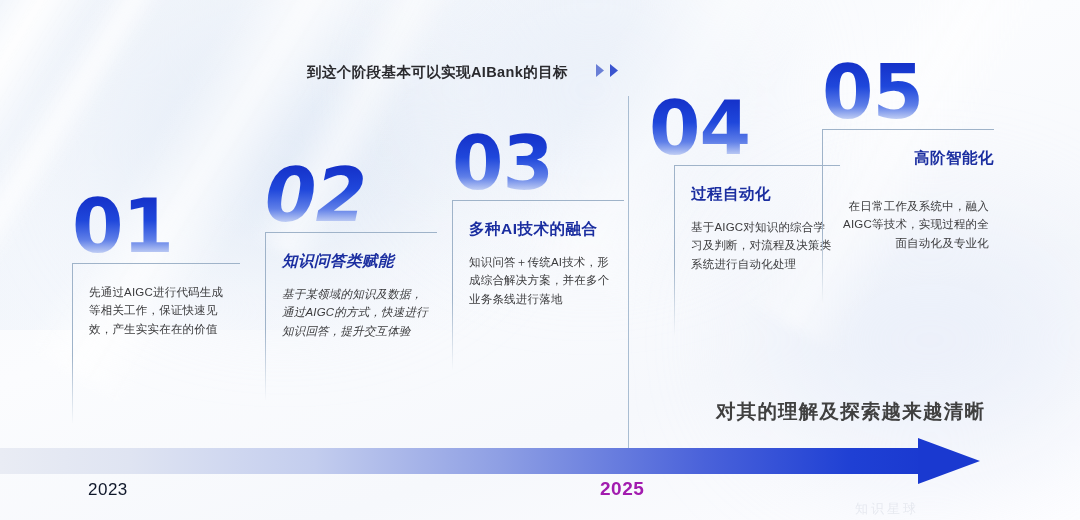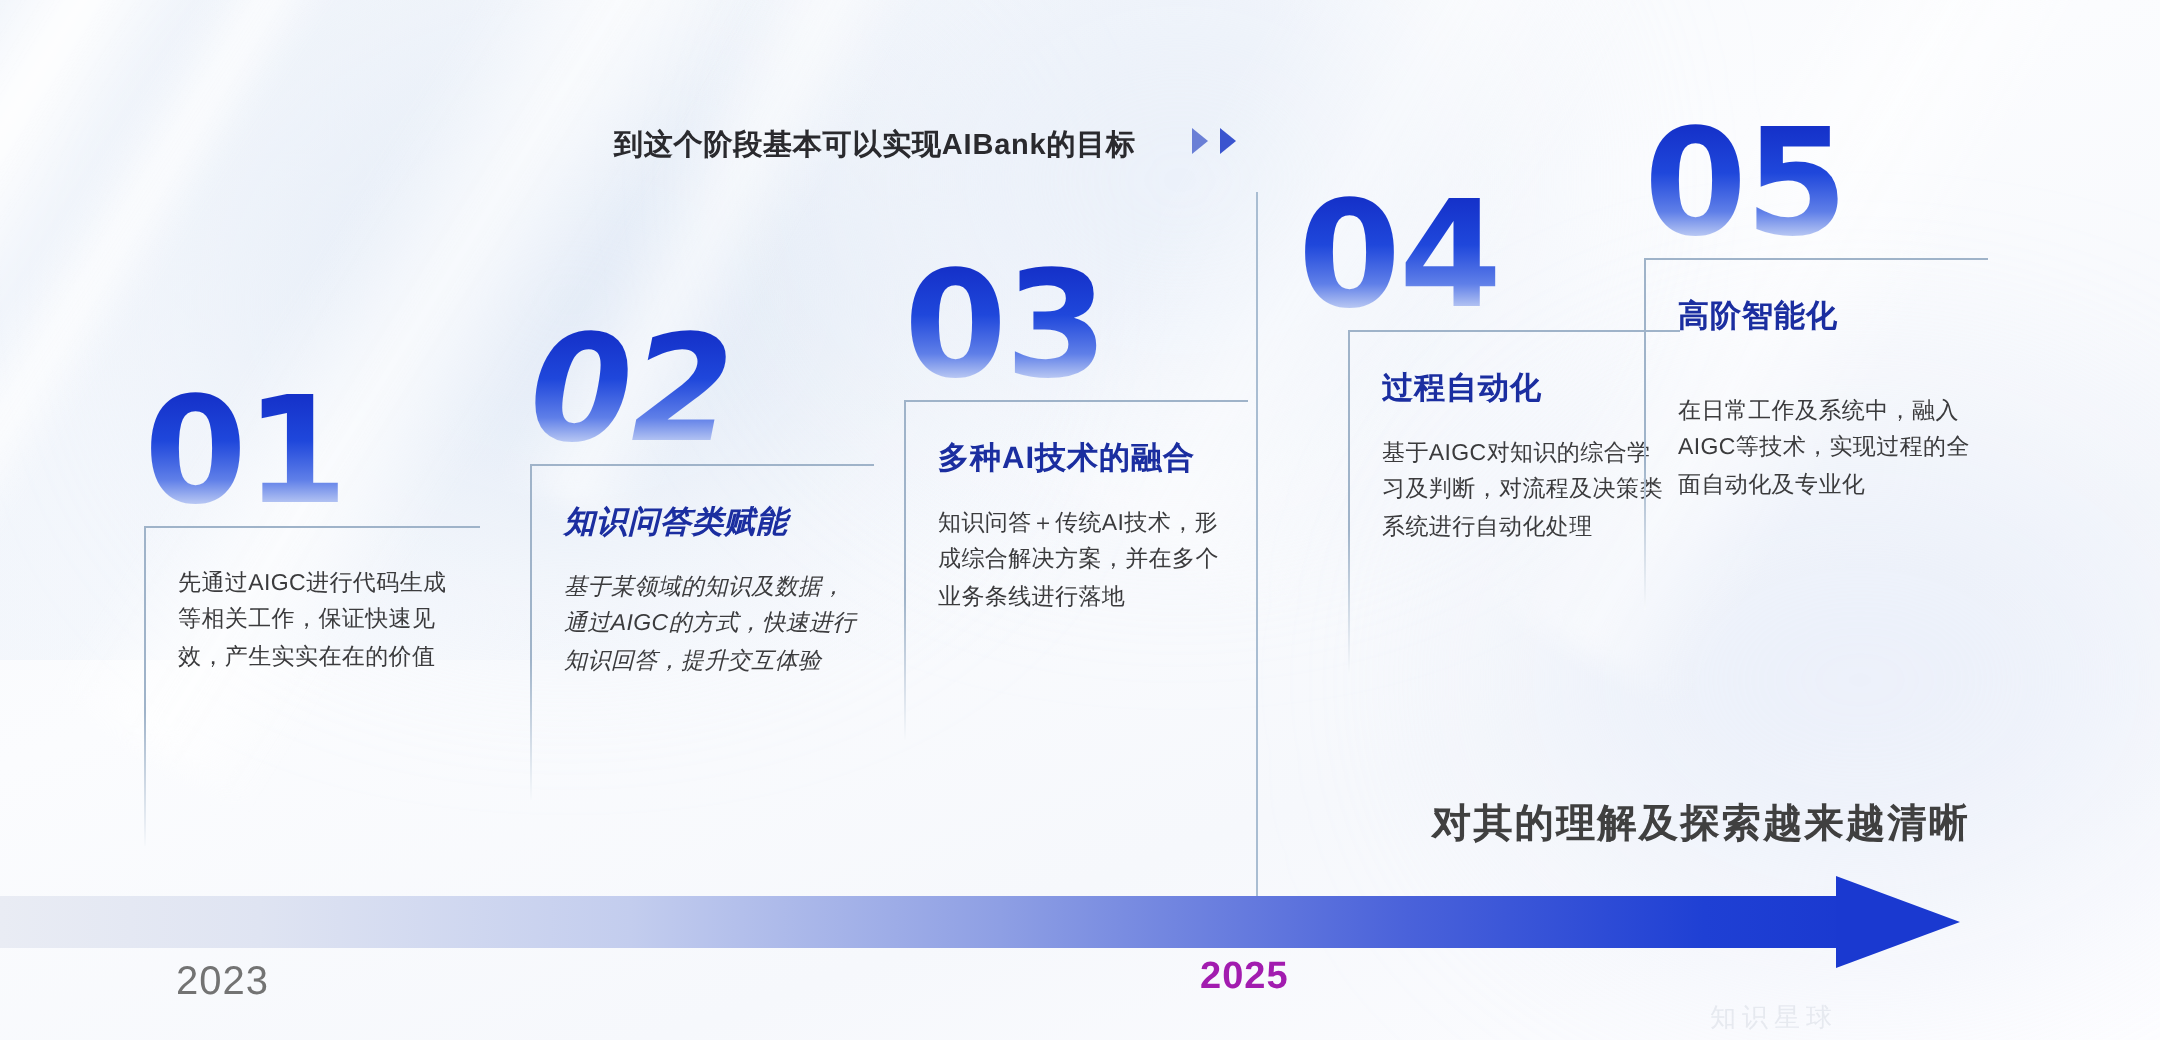--- a/index.html
+++ b/index.html
@@ -66,21 +66,21 @@
   .arrow-bar{
     position:absolute;left:0;top:8px;width:926px;height:26px;
     background:linear-gradient(90deg,#e9ecf4 0%,#dfe4f2 14%,#c3cdee 34%,#8e9fe4 54%,#4a62da 76%,#1f40d4 92%,#1a39d0 100%);
   }
   .arrow-head{
     position:absolute;left:918px;top:-2px;width:0;height:0;
     border-top:23px solid transparent;border-bottom:23px solid transparent;
     border-left:62px solid #1a39d0;
   }
   .axis-label{position:absolute;}
-  .axis-2023{font-size:20px;color:#737373;letter-spacing:.5px;}
+  .axis-2023{font-size:17px;color:#0f172a;letter-spacing:.5px;}
   .axis-2025{font-size:19px;font-weight:700;color:#a21caf;letter-spacing:.5px;}
 
   .tagline{
     position:absolute;font-size:19.5px;font-weight:700;letter-spacing:1.2px;
     color:#404040;white-space:nowrap;
   }
   .watermark{
     position:absolute;font-size:13px;color:rgba(150,160,175,.18);letter-spacing:3px;
     white-space:nowrap;user-select:none;
   }
@@ -142,21 +142,21 @@
   <div class="step" style="left:638px;top:98px;padding-left:11px;">
     <div class="num">04</div>
     <div class="card" style="width:166px;height:172px;margin-top:6px;padding:18px 0 0 16px;box-sizing:border-box;margin-left:25px;">
       <div class="card-title" style="font-size:15.5px;">过程自动化</div>
       <div class="card-body" style="font-size:11.5px;width:142px;margin-top:13px;">基于AIGC对知识的综合学习及判断，对流程及决策类系统进行自动化处理</div>
     </div>
   </div>
 
   <div class="step" style="left:822px;top:62px;">
     <div class="num">05</div>
-    <div class="card" style="width:172px;height:176px;margin-top:6px;padding:18px 0 0 16px;box-sizing:border-box;">
+    <div class="card" style="width:172px;height:176px;margin-top:6px;padding:18px 0 0 16px;box-sizing:border-box;text-align:right;">
       <div class="card-title" style="font-size:15.5px;">高阶智能化</div>
       <div class="card-body" style="font-size:11.5px;width:150px;margin-top:28px;">在日常工作及系统中，融入AIGC等技术，实现过程的全面自动化及专业化</div>
     </div>
   </div>
 
   <div class="tagline" style="left:716px;top:398px;">对其的理解及探索越来越清晰</div>
 
   <div class="arrow-wrap">
     <div class="arrow-bar"></div>
     <div class="arrow-head"></div>

